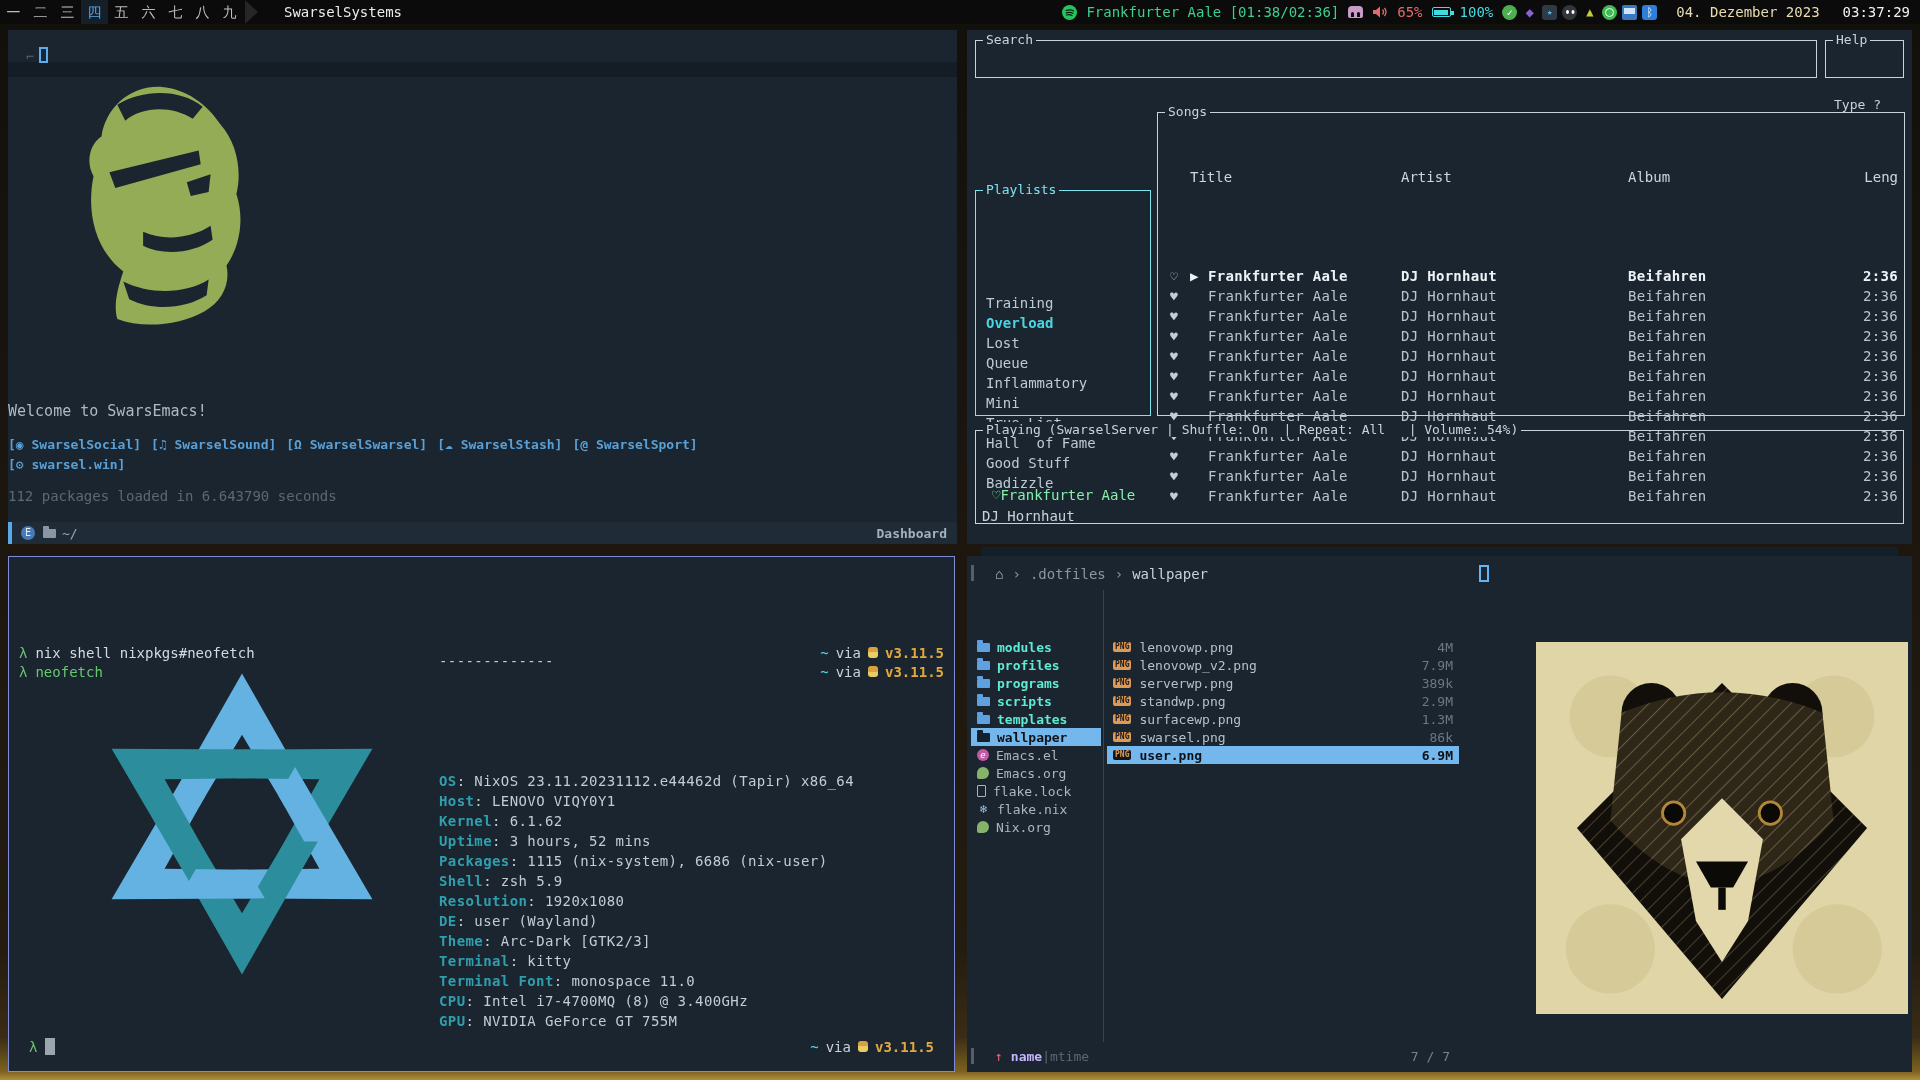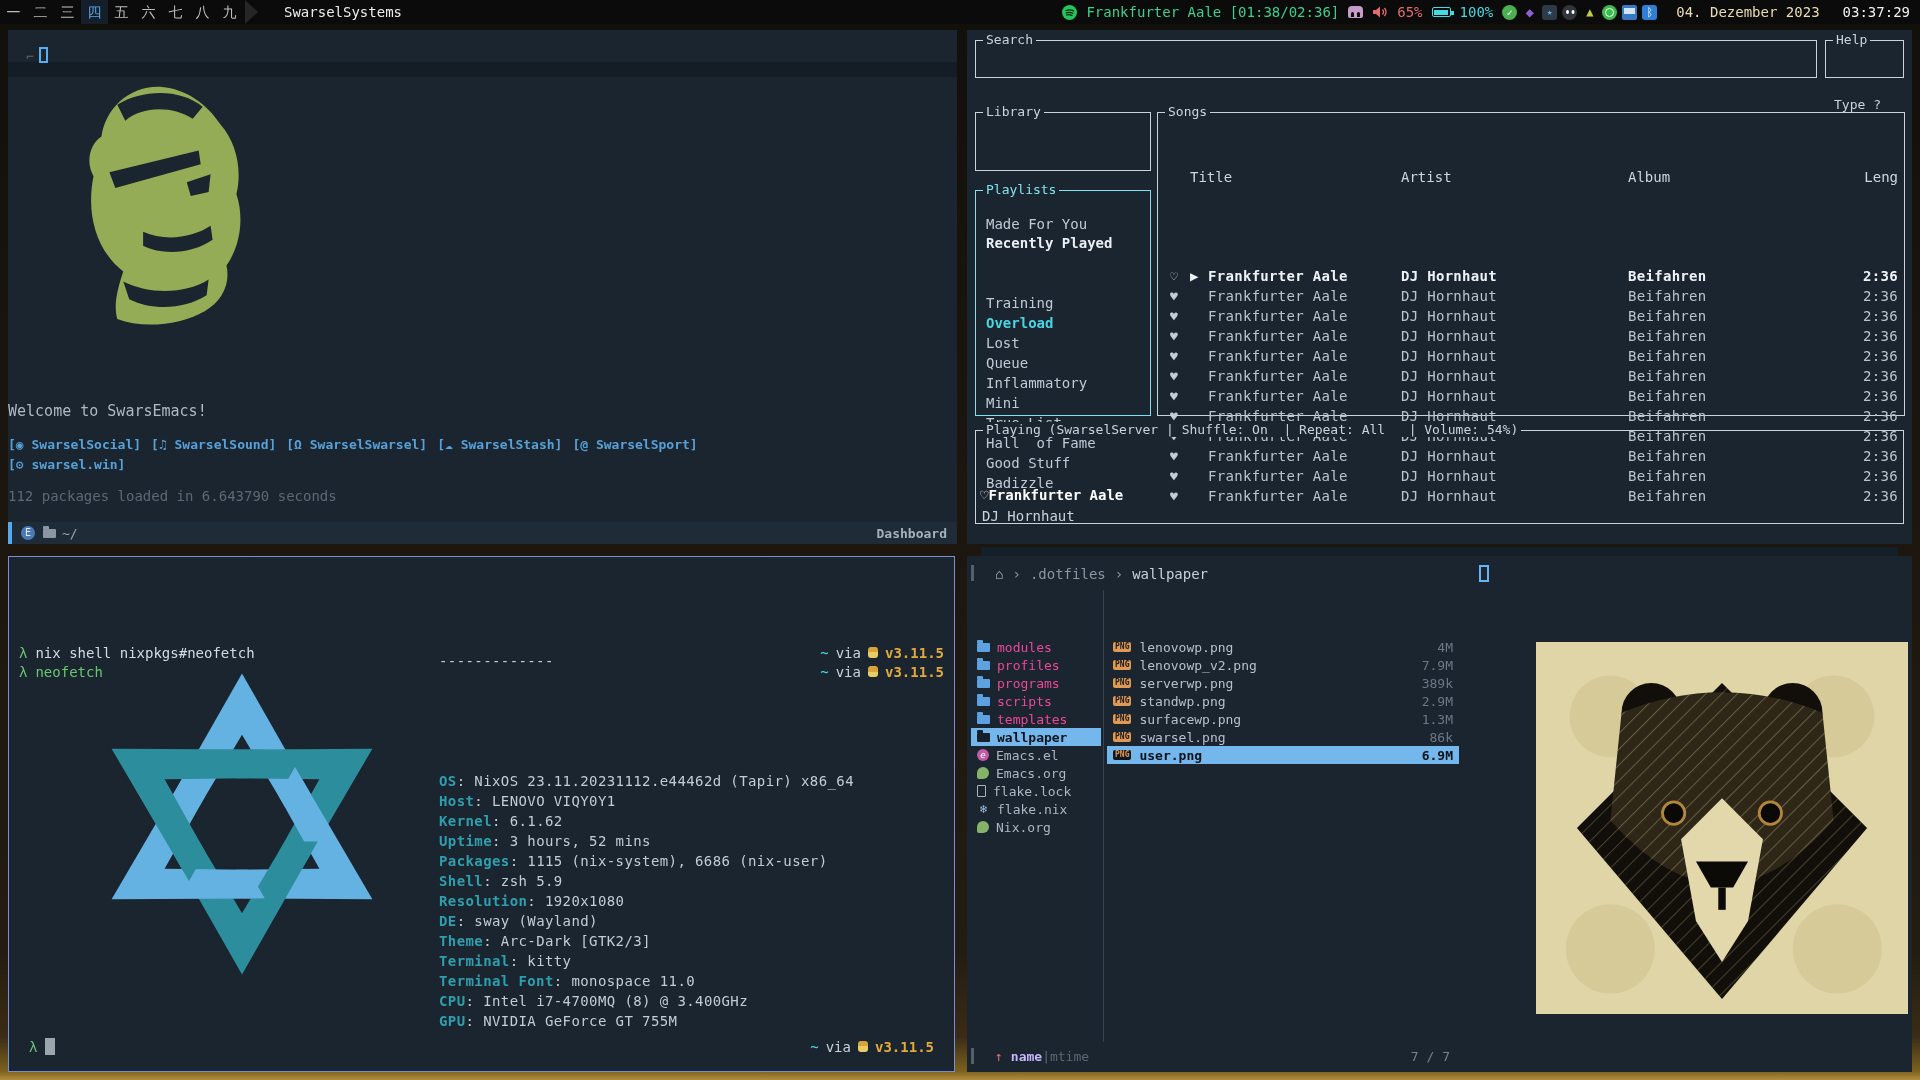--- a/index.html
+++ b/index.html
@@ -94,21 +94,21 @@
   #m-playlists .mlist .mrow.sel { color:#49d6e2; }
   .song-grid { display:grid; grid-template-columns:32px 18px 193px 227px 218px 1fr; align-items:center; }
   .songs-head { margin-top:6px; height:19px; color:#ccd6df; }
   .h-title { grid-column:2/4; }
   .h-len { text-align:right; padding-right:6px; }
   .song-row { height:20px; color:#b9c4ce; letter-spacing:.3px; }
   .song-row .heart { text-align:center; color:#c3cdd6; font-size:13px; }
   .song-row .slen { text-align:right; padding-right:6px; }
   .song-row.sel { color:#eef3f7; font-weight:bold; }
   .playing-body { position:relative; height:100%; }
-  .ptrack { position:absolute; left:4px; top:8px; color:#ffffff; font-weight:bold; }
+  .ptrack { position:absolute; left:16px; top:8px; color:#86efac; font-weight:normal; }
   .partist { position:absolute; left:6px; top:29px; color:#c9d2da; }
   .pbar { position:absolute; left:5px; right:5px; bottom:7px; height:17px; background:#132029; }
   .pfill { height:100%; background:#62d0dc; }
 
   
   .term-pad { position:absolute; inset:6px 10px; }
   .term-line { display:flex; align-items:center; height:19px; gap:8px; }
   .lam { color:#6cc576; }
   .cmd { color:#d3dae1; }
   .term-line.ok .cmd { color:#66c96f; }
@@ -129,21 +129,21 @@
   .cursor-block { width:10px; height:17px; background:#9aa5ad; display:inline-block; }
 
   
   .ybar { position:absolute; left:4px; width:3px; height:16px; background:#55606c; }
   .crumb { position:absolute; top:10px; left:28px; font-size:14px; color:#8a96a2; display:flex; gap:9px; align-items:center; }
   .crumb .cur { color:#c6d0d9; }
   .blue-cursor { position:absolute; left:512px; top:9px; width:10px; height:17px; border:2px solid #64b5f6; }
   .vline { position:absolute; left:136px; top:34px; bottom:30px; width:1px; background:#39434f; }
   .dirs { position:absolute; left:4px; top:34px; width:130px; }
   .dirs .drow { display:flex; align-items:center; gap:7px; height:18px; padding:0 6px; font-size:13px; }
-  .drow.d { color:#ec4899; }
+  .drow.d { color:#5eead4;font-weight:bold; }
   .drow.f { color:#aab6c1; }
   .drow.sel { background:#74b7ec; color:#0d1319; font-weight:bold; }
   .fi { position:relative; display:inline-block; flex:0 0 auto; }
   .folder-icon { width:13px; height:9px; background:#5ea1e0; border-radius:1px; }
   .folder-icon::before { content:""; position:absolute; left:0; top:-3px; width:6px; height:3px; background:inherit; border-radius:1px 1px 0 0; }
   .sel .folder-icon { background:#15202b; }
   .emacs-icon { width:12px; height:12px; border-radius:50%; background:#c05ba6; }
   .emacs-icon::after { content:"e"; position:absolute; inset:0; color:#fff; font-size:9px; line-height:12px; text-align:center; font-style:italic; }
   .org-icon { width:12px; height:12px; border-radius:50% 50% 50% 2px; background:#86b36a; }
   .file-icon { width:9px; height:12px; border:1px solid #aab4bf; border-radius:1px; background:transparent; }
@@ -252,26 +252,20 @@
 </div>
 
 <div class="win" id="music">
   <div class="mbox" id="m-search">
     <span class="mlabel">Search</span>
   </div>
   <div class="mbox" id="m-help">
     <span class="mlabel">Help</span>
     <div class="help-body">Type ?</div>
   </div>
-  <div class="mbox" id="m-library">
-    <span class="mlabel">Library</span>
-    <div class="mlist">
-      
-    <div class="mrow"><span>Made For You</span></div><div class="mrow sel"><span>Recently Played</span></div></div>
-  </div>
   <div class="mbox" id="m-playlists">
     <span class="mlabel">Playlists</span>
     <div class="mlist">
       
     <div class="mrow"><span>Training</span></div><div class="mrow sel"><span>Overload</span></div><div class="mrow"><span>Lost</span></div><div class="mrow"><span>Queue</span></div><div class="mrow"><span>Inflammatory</span></div><div class="mrow"><span>Mini</span></div><div class="mrow"><span>True List</span></div><div class="mrow"><span>Hall  of Fame</span></div><div class="mrow"><span>Good Stuff</span></div><div class="mrow"><span>Badizzle</span></div></div>
   </div>
   <div class="mbox" id="m-songs">
     <span class="mlabel">Songs</span>
     <div class="song-grid songs-head">
       <span></span>
@@ -438,21 +432,21 @@
             <span class="nk">Packages</span>
             <span class="nv">: 1115 (nix-system), 6686 (nix-user)</span>
           </div><div class="nrow">
             <span class="nk">Shell</span>
             <span class="nv">: zsh 5.9</span>
           </div><div class="nrow">
             <span class="nk">Resolution</span>
             <span class="nv">: 1920x1080</span>
           </div><div class="nrow">
             <span class="nk">DE</span>
-            <span class="nv">: sway (Wayland)</span>
+            <span class="nv">: user (Wayland)</span>
           </div><div class="nrow">
             <span class="nk">Theme</span>
             <span class="nv">: Arc-Dark [GTK2/3]</span>
           </div><div class="nrow">
             <span class="nk">Terminal</span>
             <span class="nv">: kitty</span>
           </div><div class="nrow">
             <span class="nk">Terminal Font</span>
             <span class="nv">: monospace 11.0</span>
           </div><div class="nrow">

